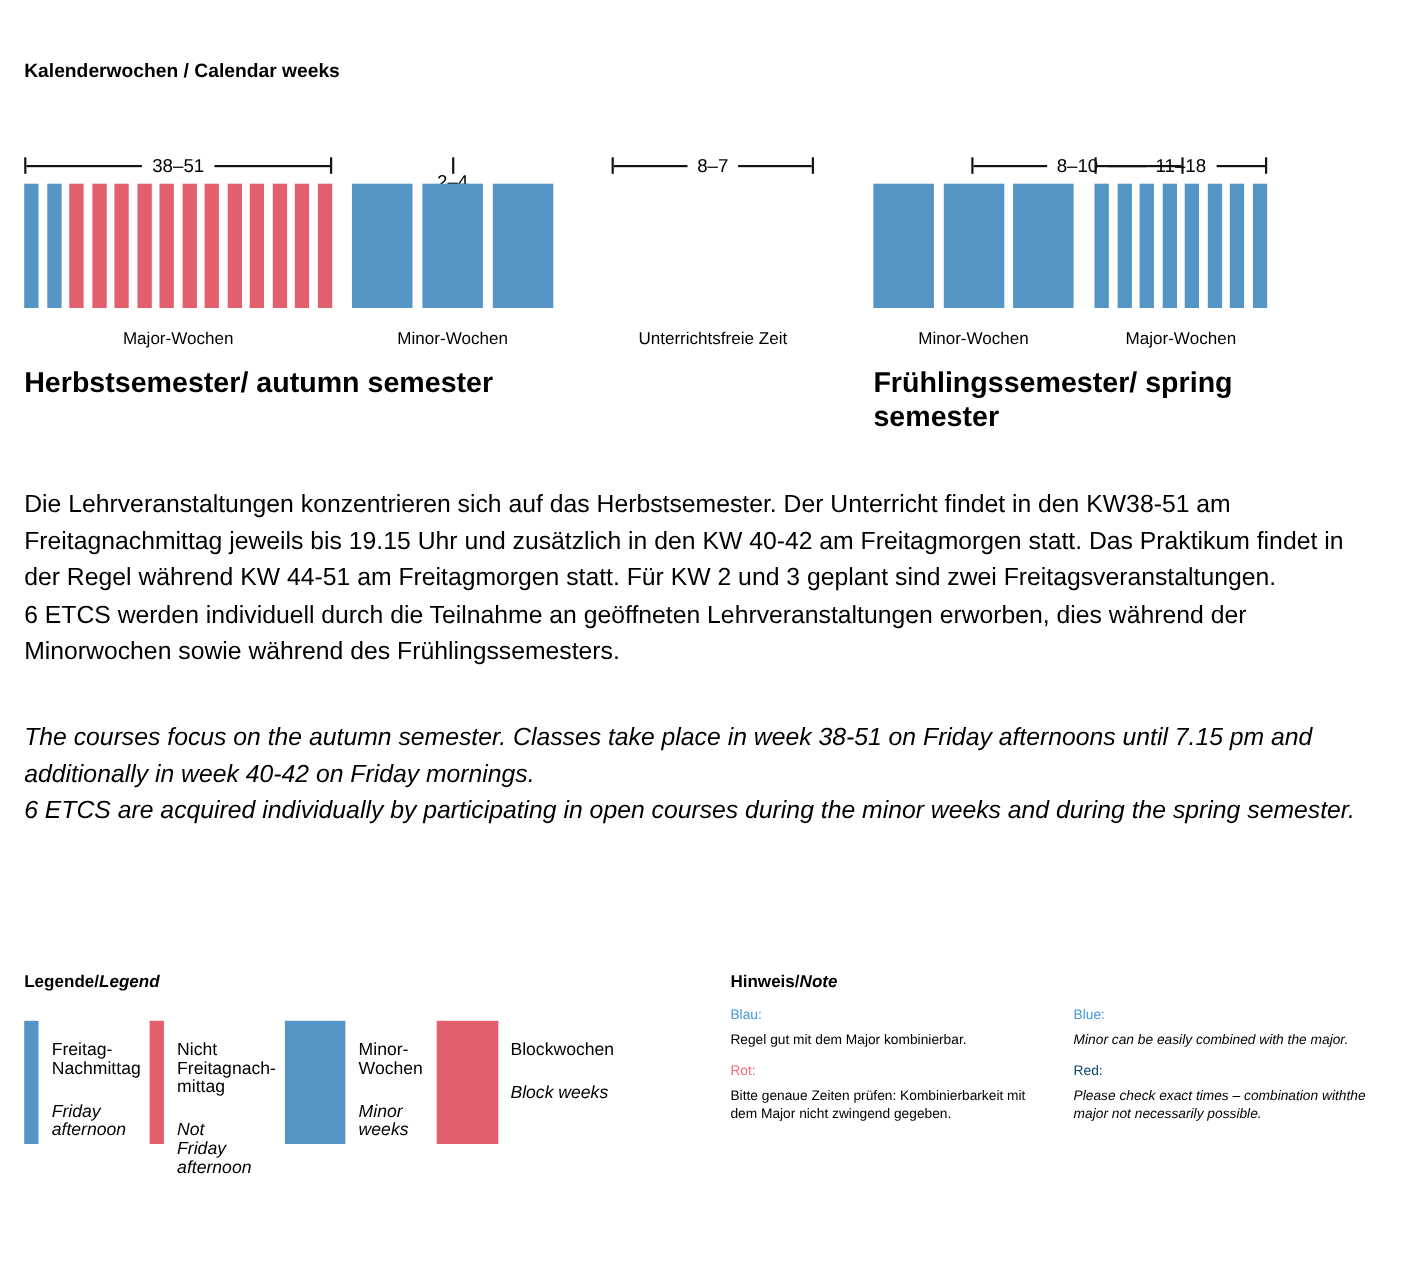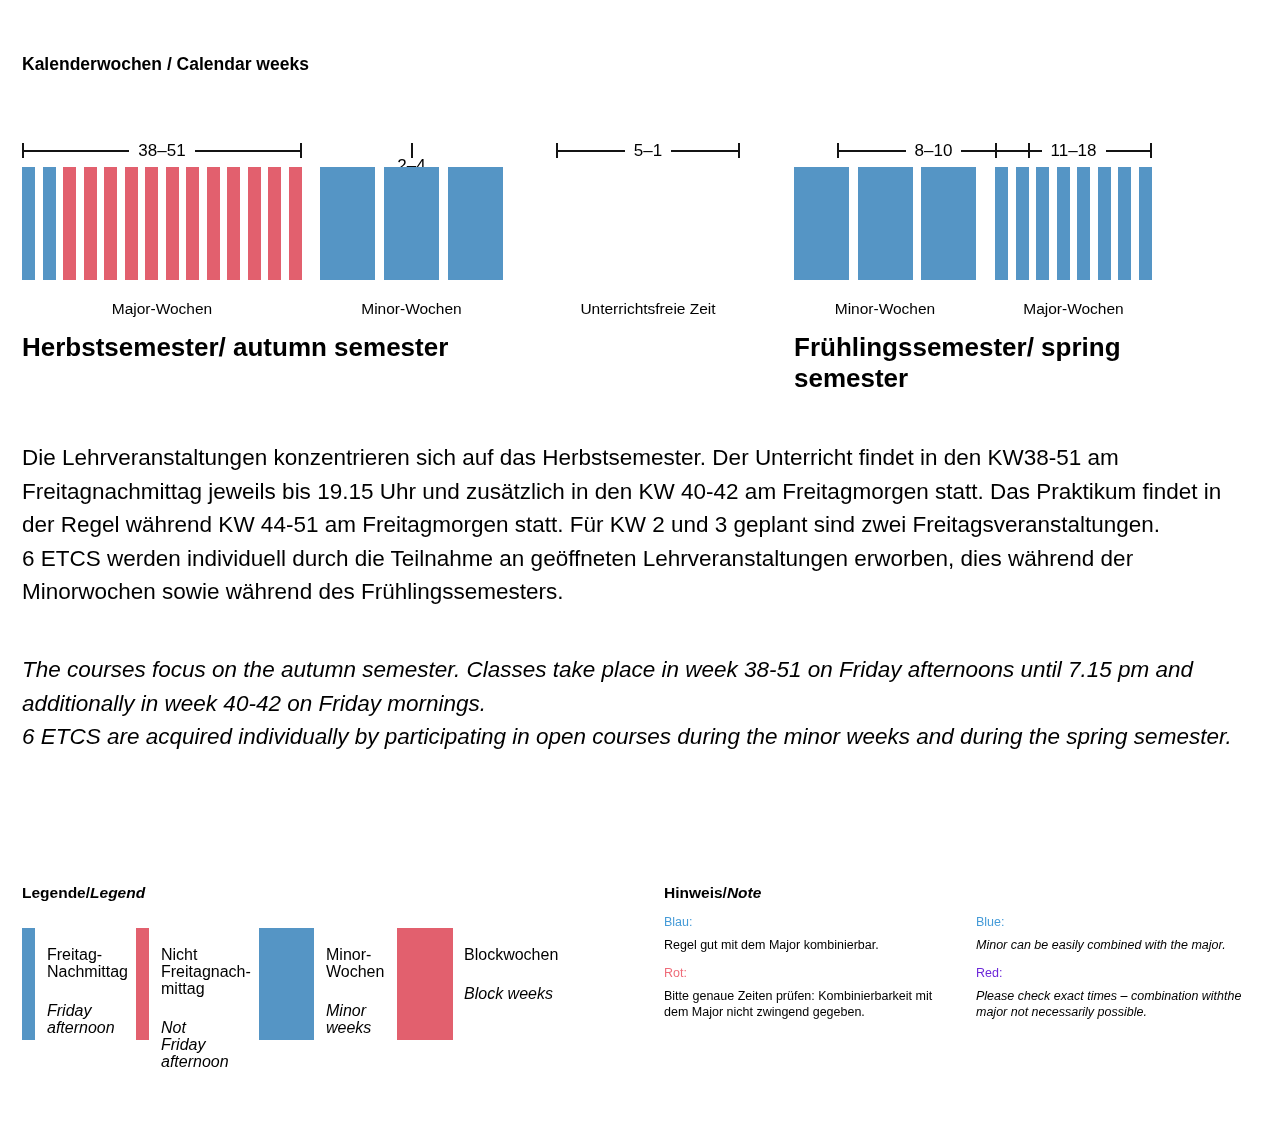--- a/index.html
+++ b/index.html
@@ -58,25 +58,25 @@
   <div class="dim-row" style="left:320px;width:183px;flex-direction:column;">
     <span class="tick"></span>
     <span class="dseg"></span>
     <span class="dim-label">2–4</span>
     <span class="dseg"></span>
     <span class="tick"></span>
   </div>
   <div class="dim-row" style="left:556px;width:184px;">
     <span class="tick"></span>
     <span class="dseg"></span>
-    <span class="dim-label">5–1</span>
+    <span class="dim-label">8–7</span>
     <span class="dseg"></span>
     <span class="tick"></span>
   </div>
-  <div class="dim-row" style="left:794px;width:193px;padding-left:43px;">
+  <div class="dim-row" style="left:840px;width:193px;padding-left:43px;">
     <span class="tick"></span>
     <span class="dseg"></span>
     <span class="dim-label">8–10</span>
     <span class="dseg"></span>
     <span class="tick"></span>
   </div>
   <div class="dim-row" style="left:995px;width:157px;">
     <span class="tick"></span>
     <span class="dseg"></span>
     <span class="dim-label">11–18</span>
@@ -182,17 +182,17 @@
   <div class="note-col de" style="left:664px;width:290px;">
     <div class="note-title" style="color: rgb(69, 155, 216);">Blau:</div>
     <div class="note-text">Regel gut mit dem Major kombinierbar.</div>
     <div class="note-title" style="color: rgb(239, 108, 121);">Rot:</div>
     <div class="note-text">Bitte genaue Zeiten prüfen: Kombinierbarkeit mit dem Major nicht zwingend gegeben.</div>
   </div>
 
   <div class="note-col en" style="left:976px;width:300px;">
     <div class="note-title" style="color: rgb(69, 155, 216);">Blue:</div>
     <div class="note-text">Minor can be easily combined with the major.</div>
-    <div class="note-title" style="color: #6d28d9;">Red:</div>
+    <div class="note-title" style="color: #0c4a6e;">Red:</div>
     <div class="note-text">Please check exact times – combination withthe major not necessarily possible.</div>
   </div>
 
 </div>
 
 </body></html>

